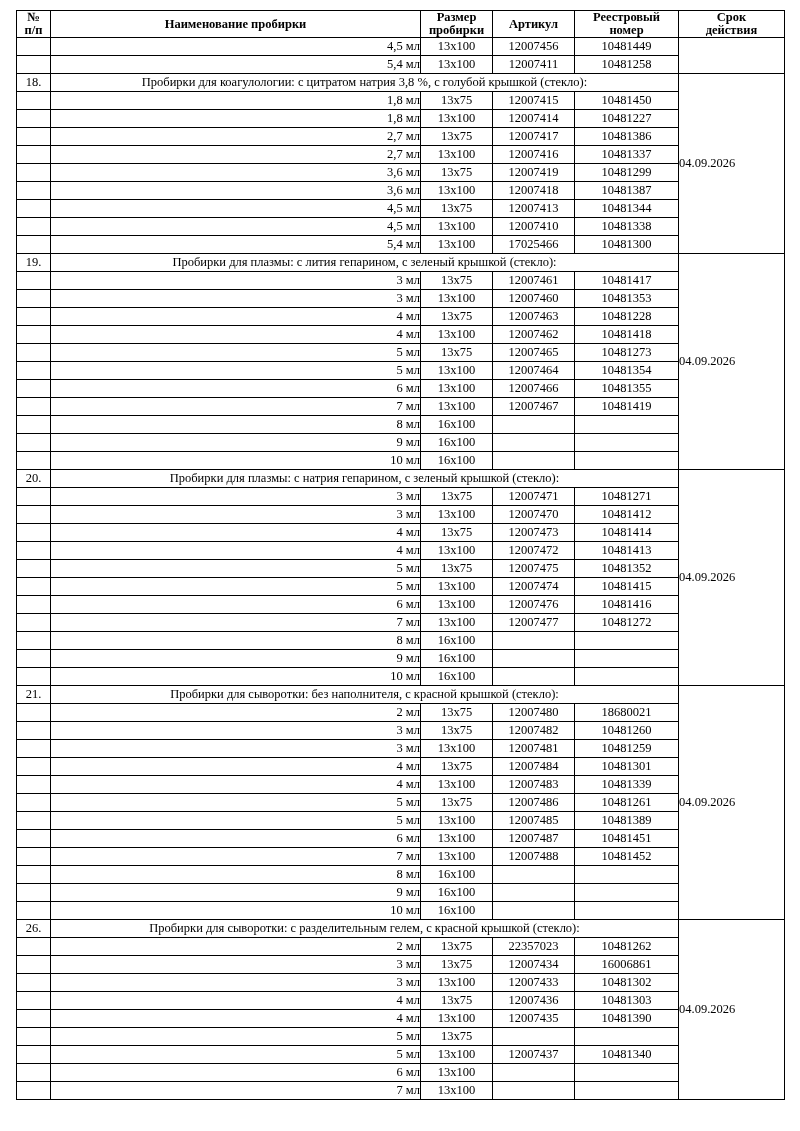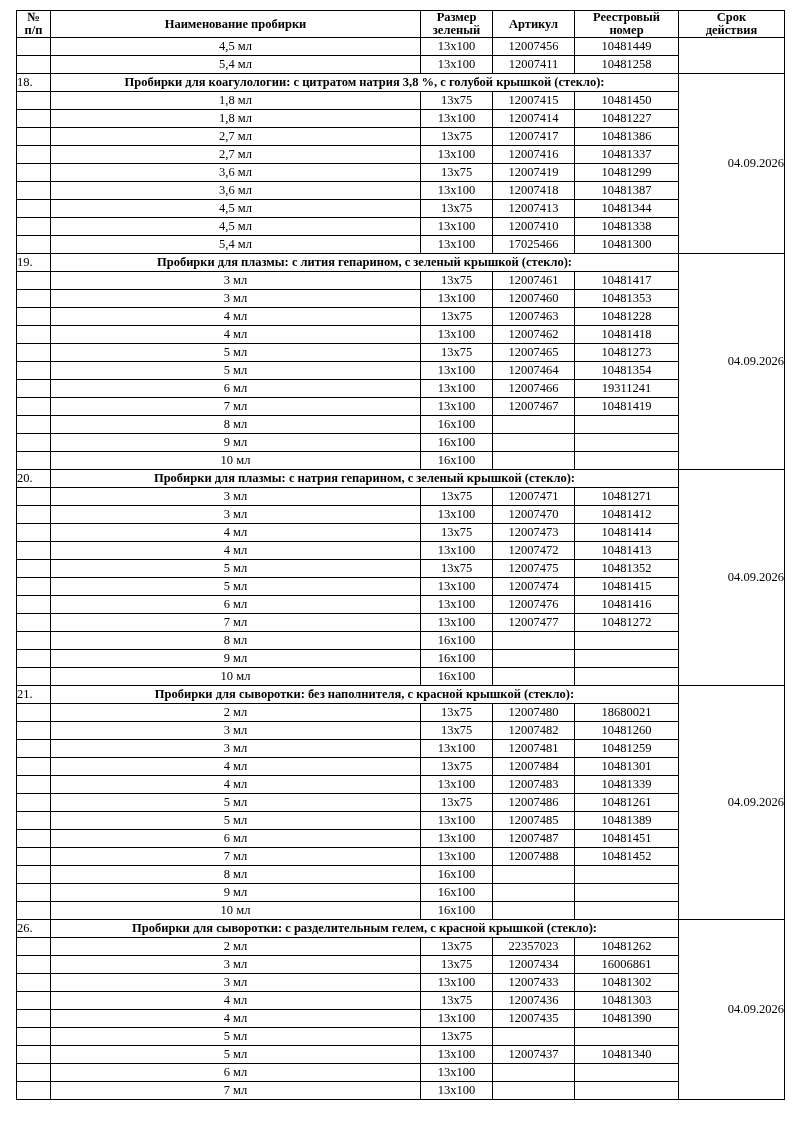--- a/index.html
+++ b/index.html
@@ -41,41 +41,41 @@
 
   thead th {
     text-align: center;
     font-weight: bold;
     font-size: 12.5px;
     line-height: 1.08;
     padding: 2px 1px;
     height: 40px;
   }
   td.num {
-    text-align: left;
+    text-align: center;
     font-size: 12.5px;
     padding: 0 1px;
   }
   td.name {
-    text-align: center;
+    text-align: right;
     padding-left: 6px;
     font-size: 12.5px;
   }
   td.section {
     text-align: center;
-    font-weight: bold;
+    font-weight: normal;
     font-size: 12.5px;
     padding: 0 2px;
   }
   td.ctr {
     text-align: center;
     font-size: 12.5px;
   }
   td.term {
-    text-align: right;
+    text-align: left;
     font-size: 12.5px;
     vertical-align: middle;
   }
   .hdr-num { line-height: 1.05; }
 </style>
 </head>
 <body>
 
 <div class="page">
   <table class="tubes">
@@ -89,21 +89,21 @@
     </colgroup>
     <thead>
       <tr>
         <th>
           <div class="hdr-num">№</div>
           <div class="hdr-num">п/п</div>
         </th>
         <th>Наименование пробирки</th>
         <th>
           <div>Размер</div>
-          <div>зеленый</div>
+          <div>пробирки</div>
         </th>
         <th>Артикул</th>
         <th>
           <div>Реестровый</div>
           <div>номер</div>
         </th>
         <th>
           <div>Срок</div>
           <div>действия</div>
         </th>
@@ -238,21 +238,21 @@
           <td class="name">5 мл</td>
           <td class="ctr">13х100</td>
           <td class="ctr">12007464</td>
           <td class="ctr">10481354</td>
         </tr>
         <tr>
           <td class="num"></td>
           <td class="name">6 мл</td>
           <td class="ctr">13х100</td>
           <td class="ctr">12007466</td>
-          <td class="ctr">19311241</td>
+          <td class="ctr">10481355</td>
         </tr>
         <tr>
           <td class="num"></td>
           <td class="name">7 мл</td>
           <td class="ctr">13х100</td>
           <td class="ctr">12007467</td>
           <td class="ctr">10481419</td>
         </tr>
         <tr>
           <td class="num"></td>

